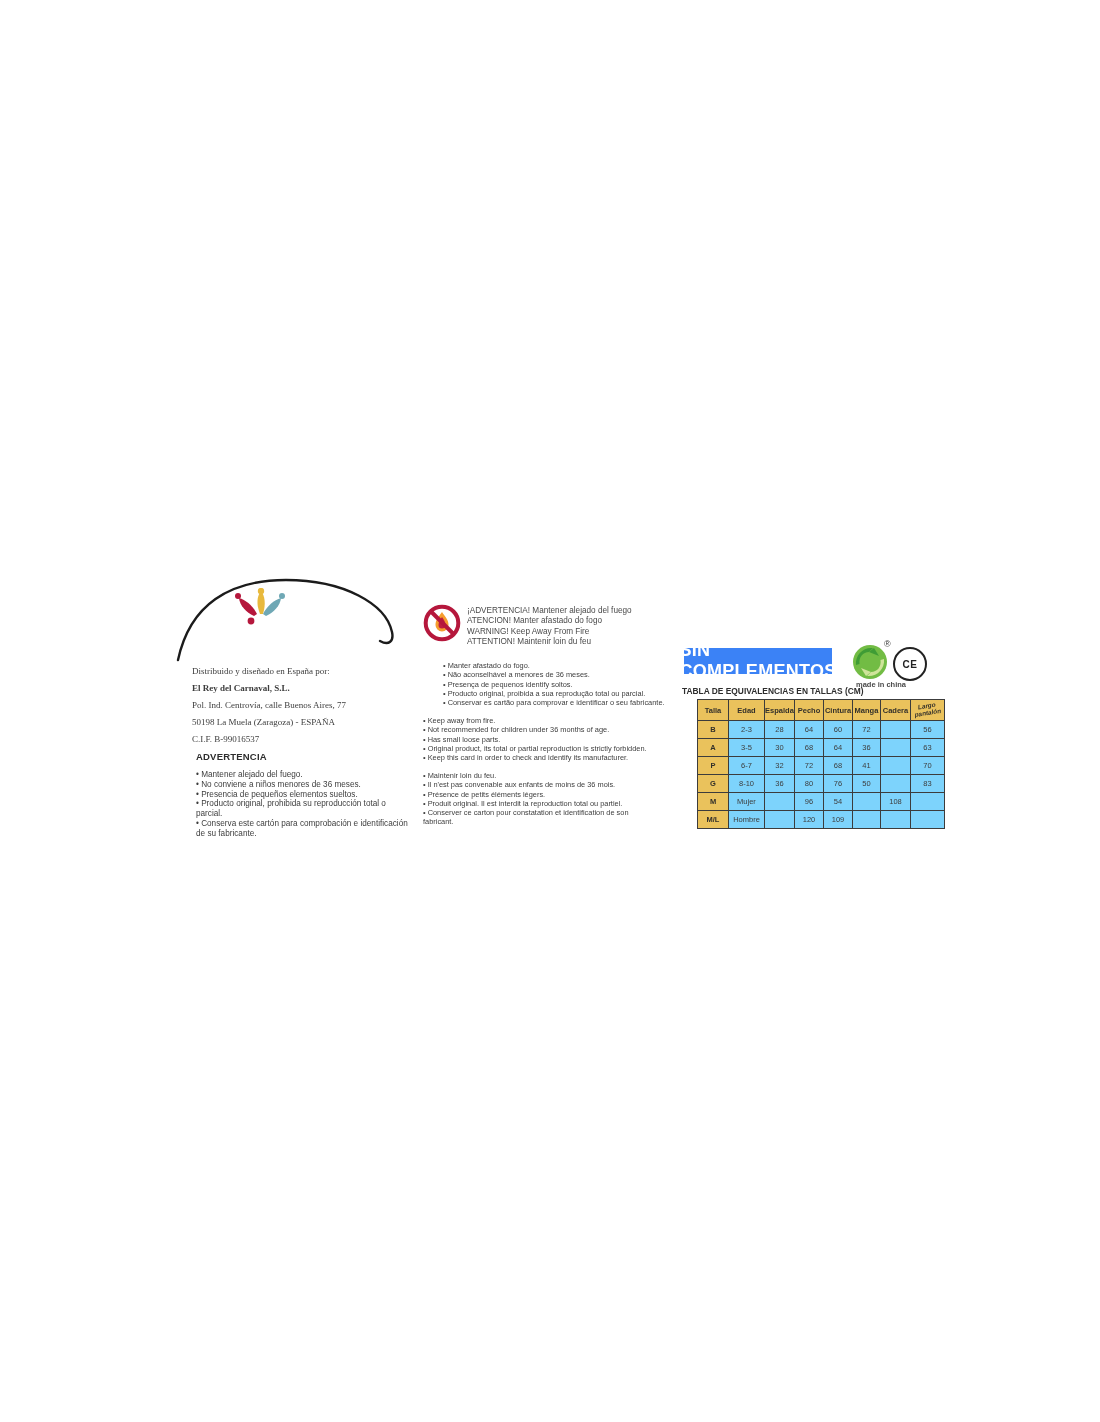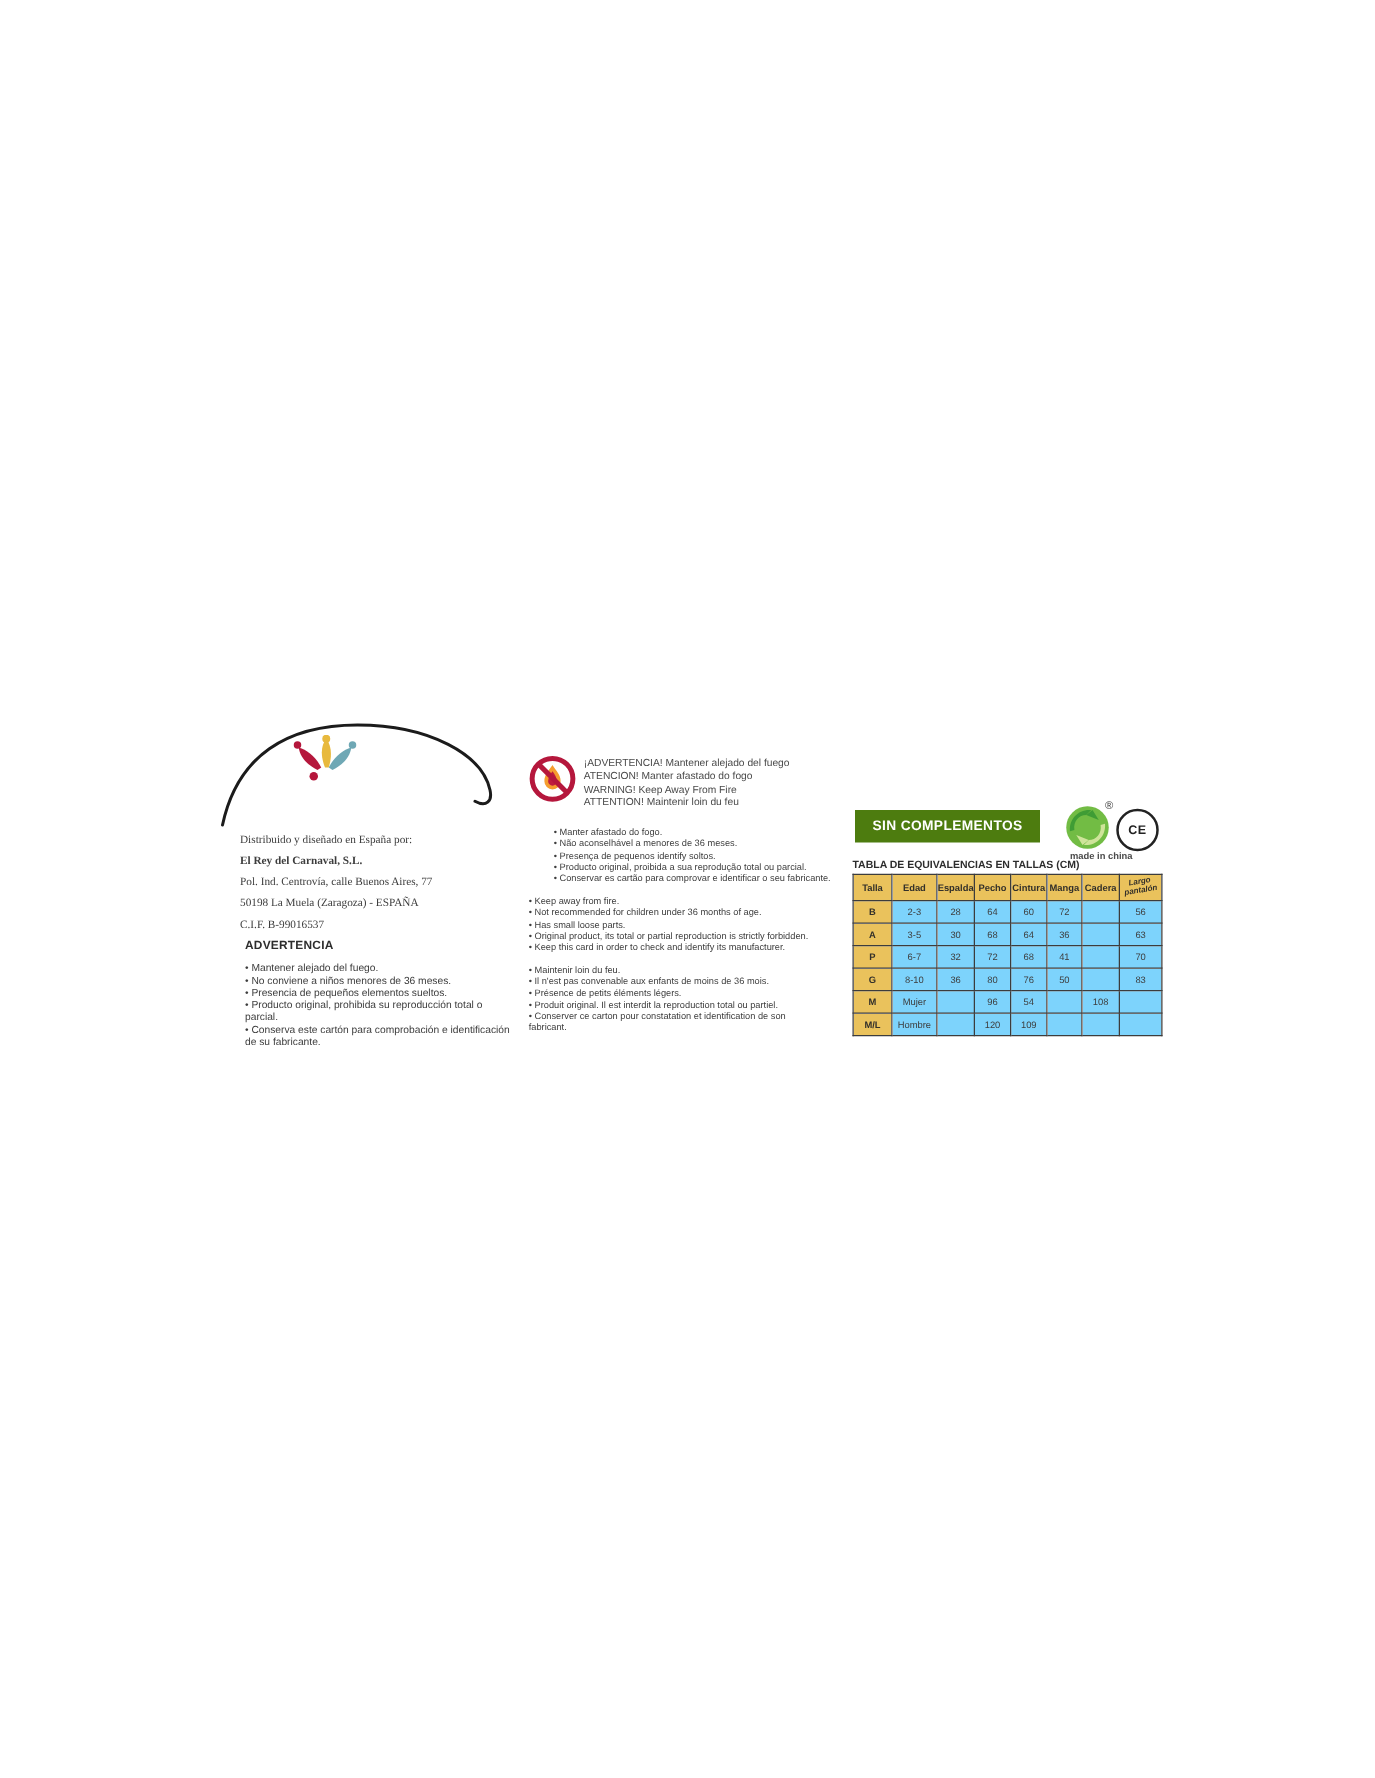--- a/index.html
+++ b/index.html
@@ -36,37 +36,37 @@
 
   .mid-list { position: absolute; left: 423px; width: 237px; }
   .mid-list div { font-size: 7.4px; line-height: 9.3px; color: #3d3d3d; }
   #list-pt { top: 661px; margin-left: 20px; }
   #list-en { top: 716px; }
   #list-fr { top: 771px; }
 
   
   .banner {
     position: absolute; left: 684px; top: 648px; width: 148px; height: 26px;
-    background: #4d7c0f; color: #ffffff; font-weight: bold; font-size: 11px;
+    background: #3b82f6; color: #ffffff; font-weight: bold; font-size: 18px;
     letter-spacing: .3px; display: flex; align-items: center; justify-content: center;
   }
   .greendot { position: absolute; left: 852px; top: 644px; }
   .regmark { position: absolute; left: 884px; top: 639px; font-size: 9px; color: #3a3a3a; }
   .cemark {
     position: absolute; left: 893px; top: 647px; width: 34px; height: 34px;
     border: 2px solid #222222; border-radius: 50%;
     display: flex; align-items: center; justify-content: center;
     font-size: 10px; font-weight: bold; color: #222222; letter-spacing: .5px;
   }
   .madein { position: absolute; left: 856px; top: 680px; font-size: 7.5px; font-weight: bold; color: #4a4a4a; }
 
   .tbl-title { position: absolute; left: 682px; top: 686px; font-size: 8.4px; font-weight: bold; color: #2d2d2d; }
 
   .size-table {
-    position: absolute; left: 682px; top: 699px; width: 247px;
+    position: absolute; left: 697px; top: 699px; width: 247px;
     border-collapse: collapse; table-layout: fixed;
   }
   .size-table th, .size-table td {
     border: 1px solid #3c3c3c; text-align: center; vertical-align: middle;
     font-size: 7.5px; color: #3d3d3d; padding: 0; overflow: hidden;
   }
   .size-table th { background: #eac25c; font-weight: bold; height: 21px; color: #33302a; }
   .size-table td { height: 18px; background: #7dd3fc; }
   .size-table td.first { background: #eac25c; font-weight: bold; color: #33302a; }
   .size-table th .slant {

